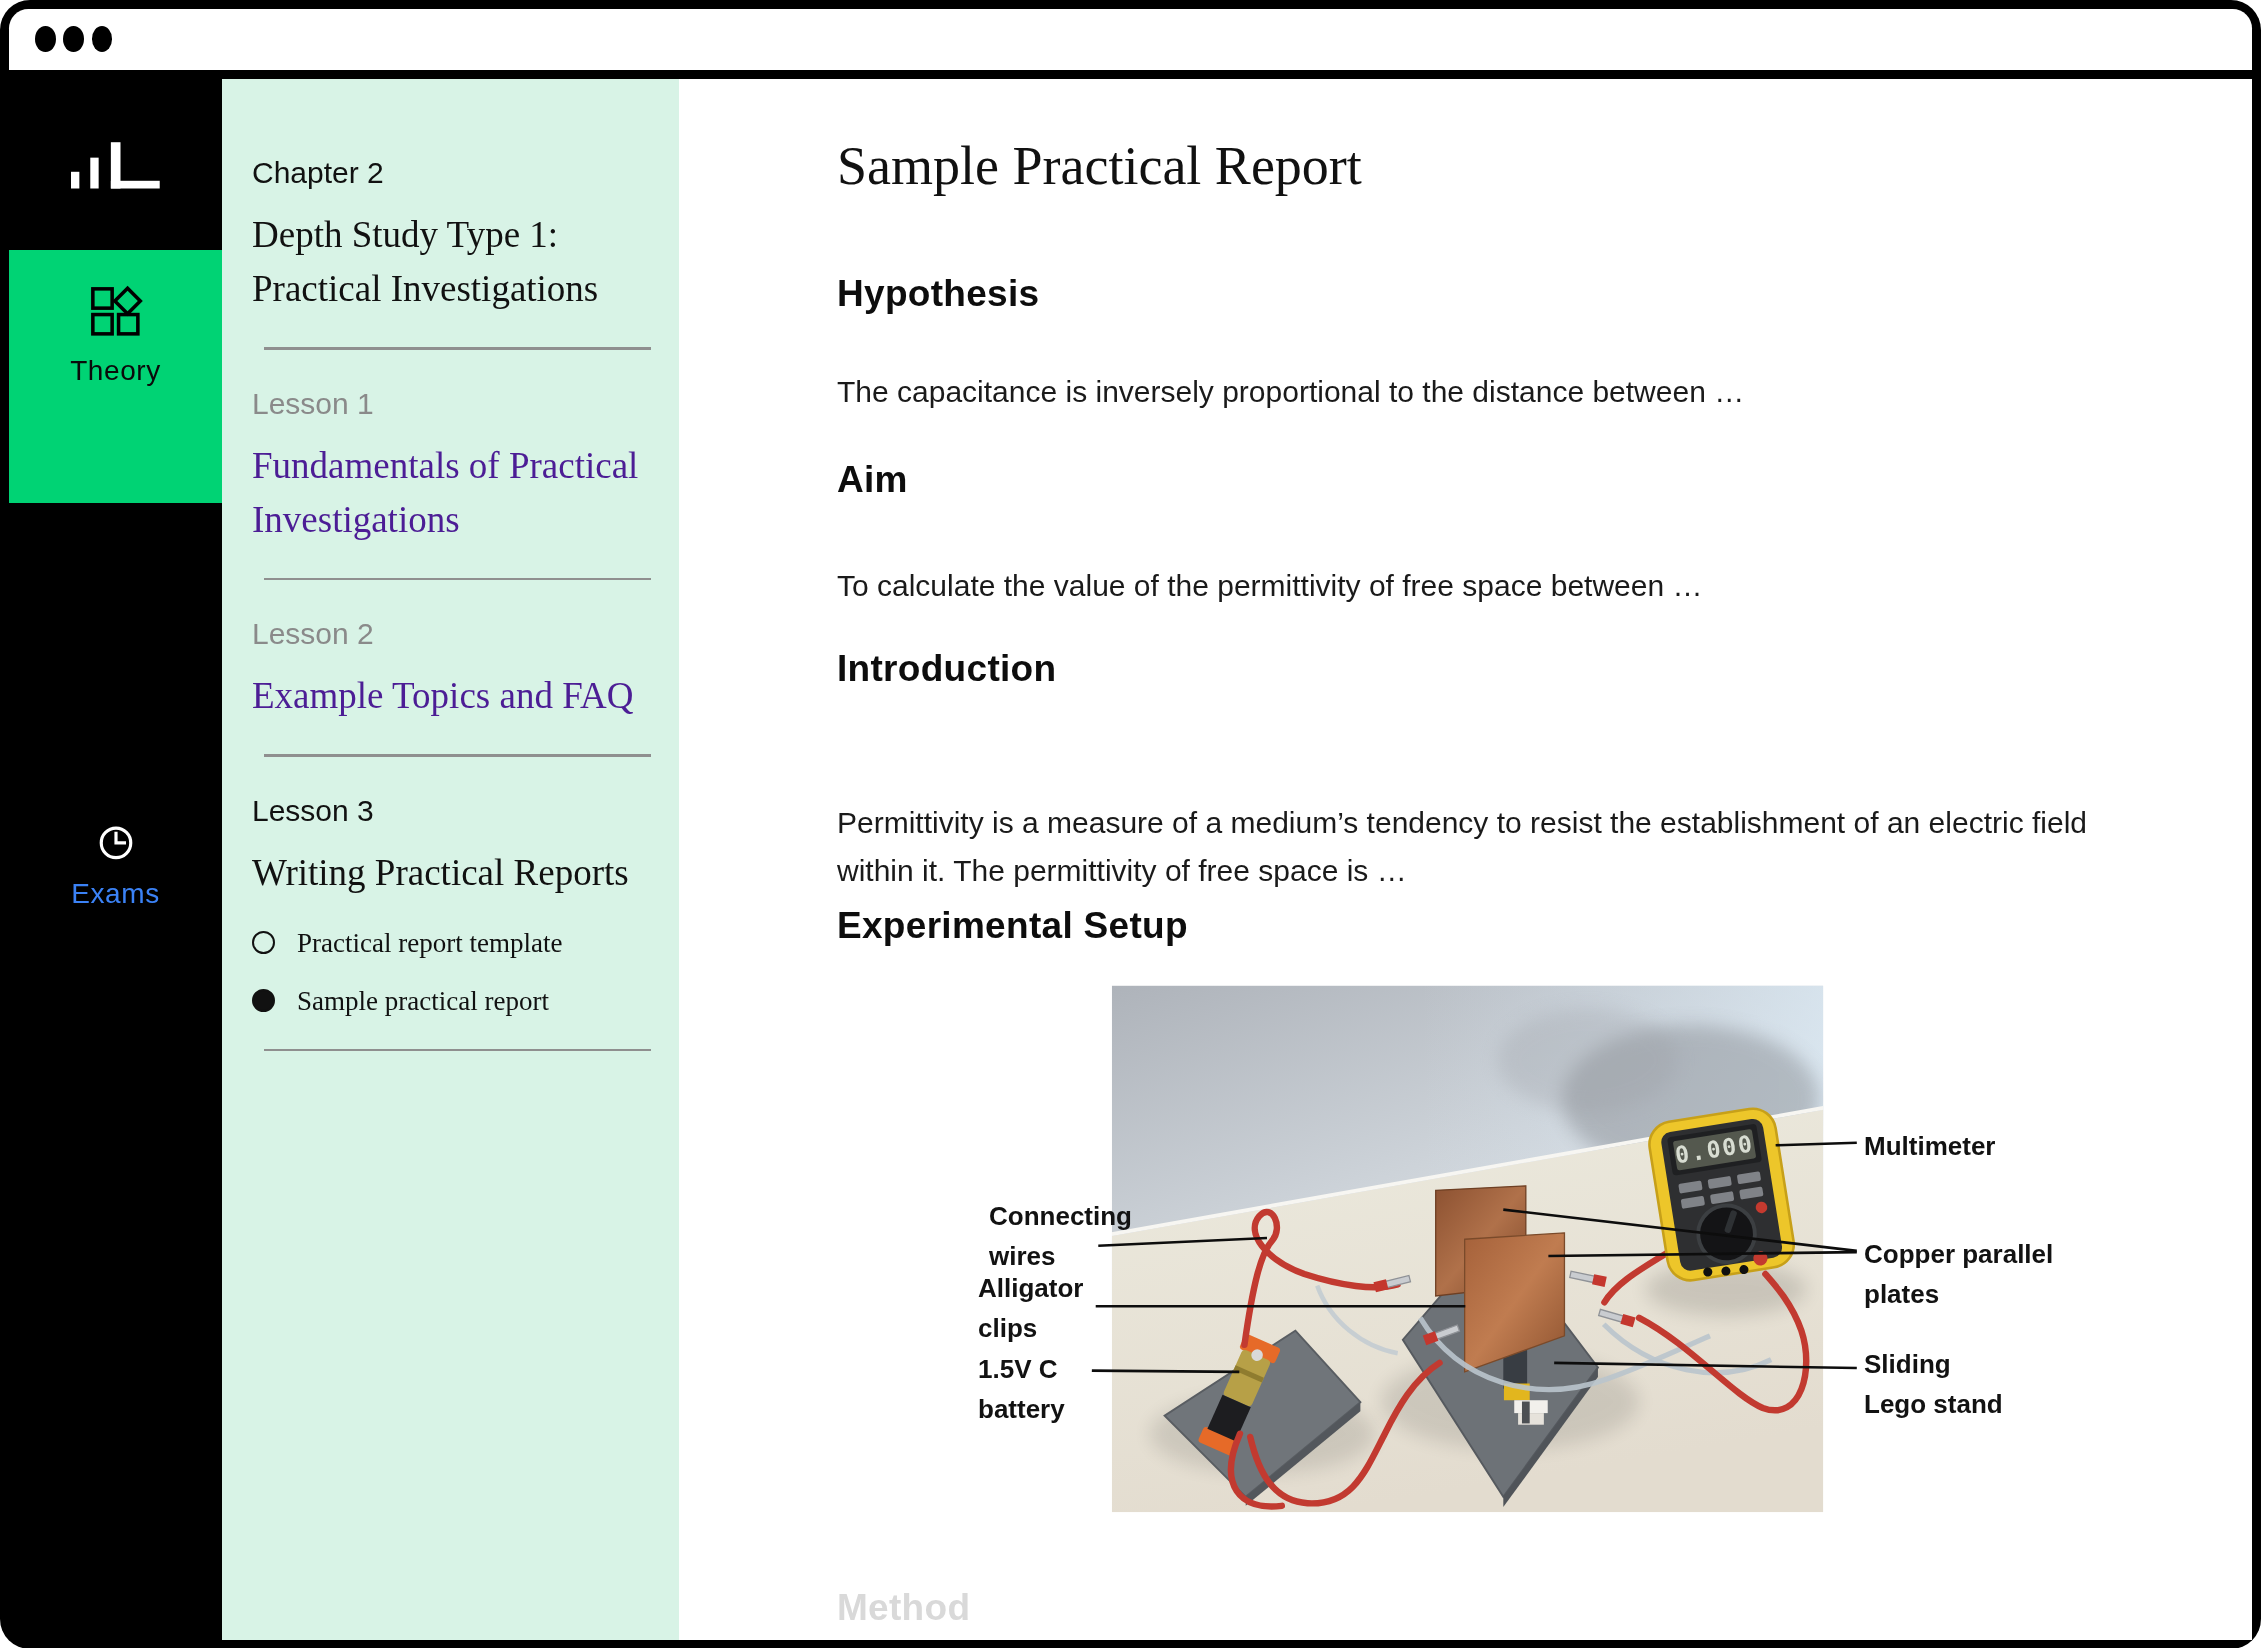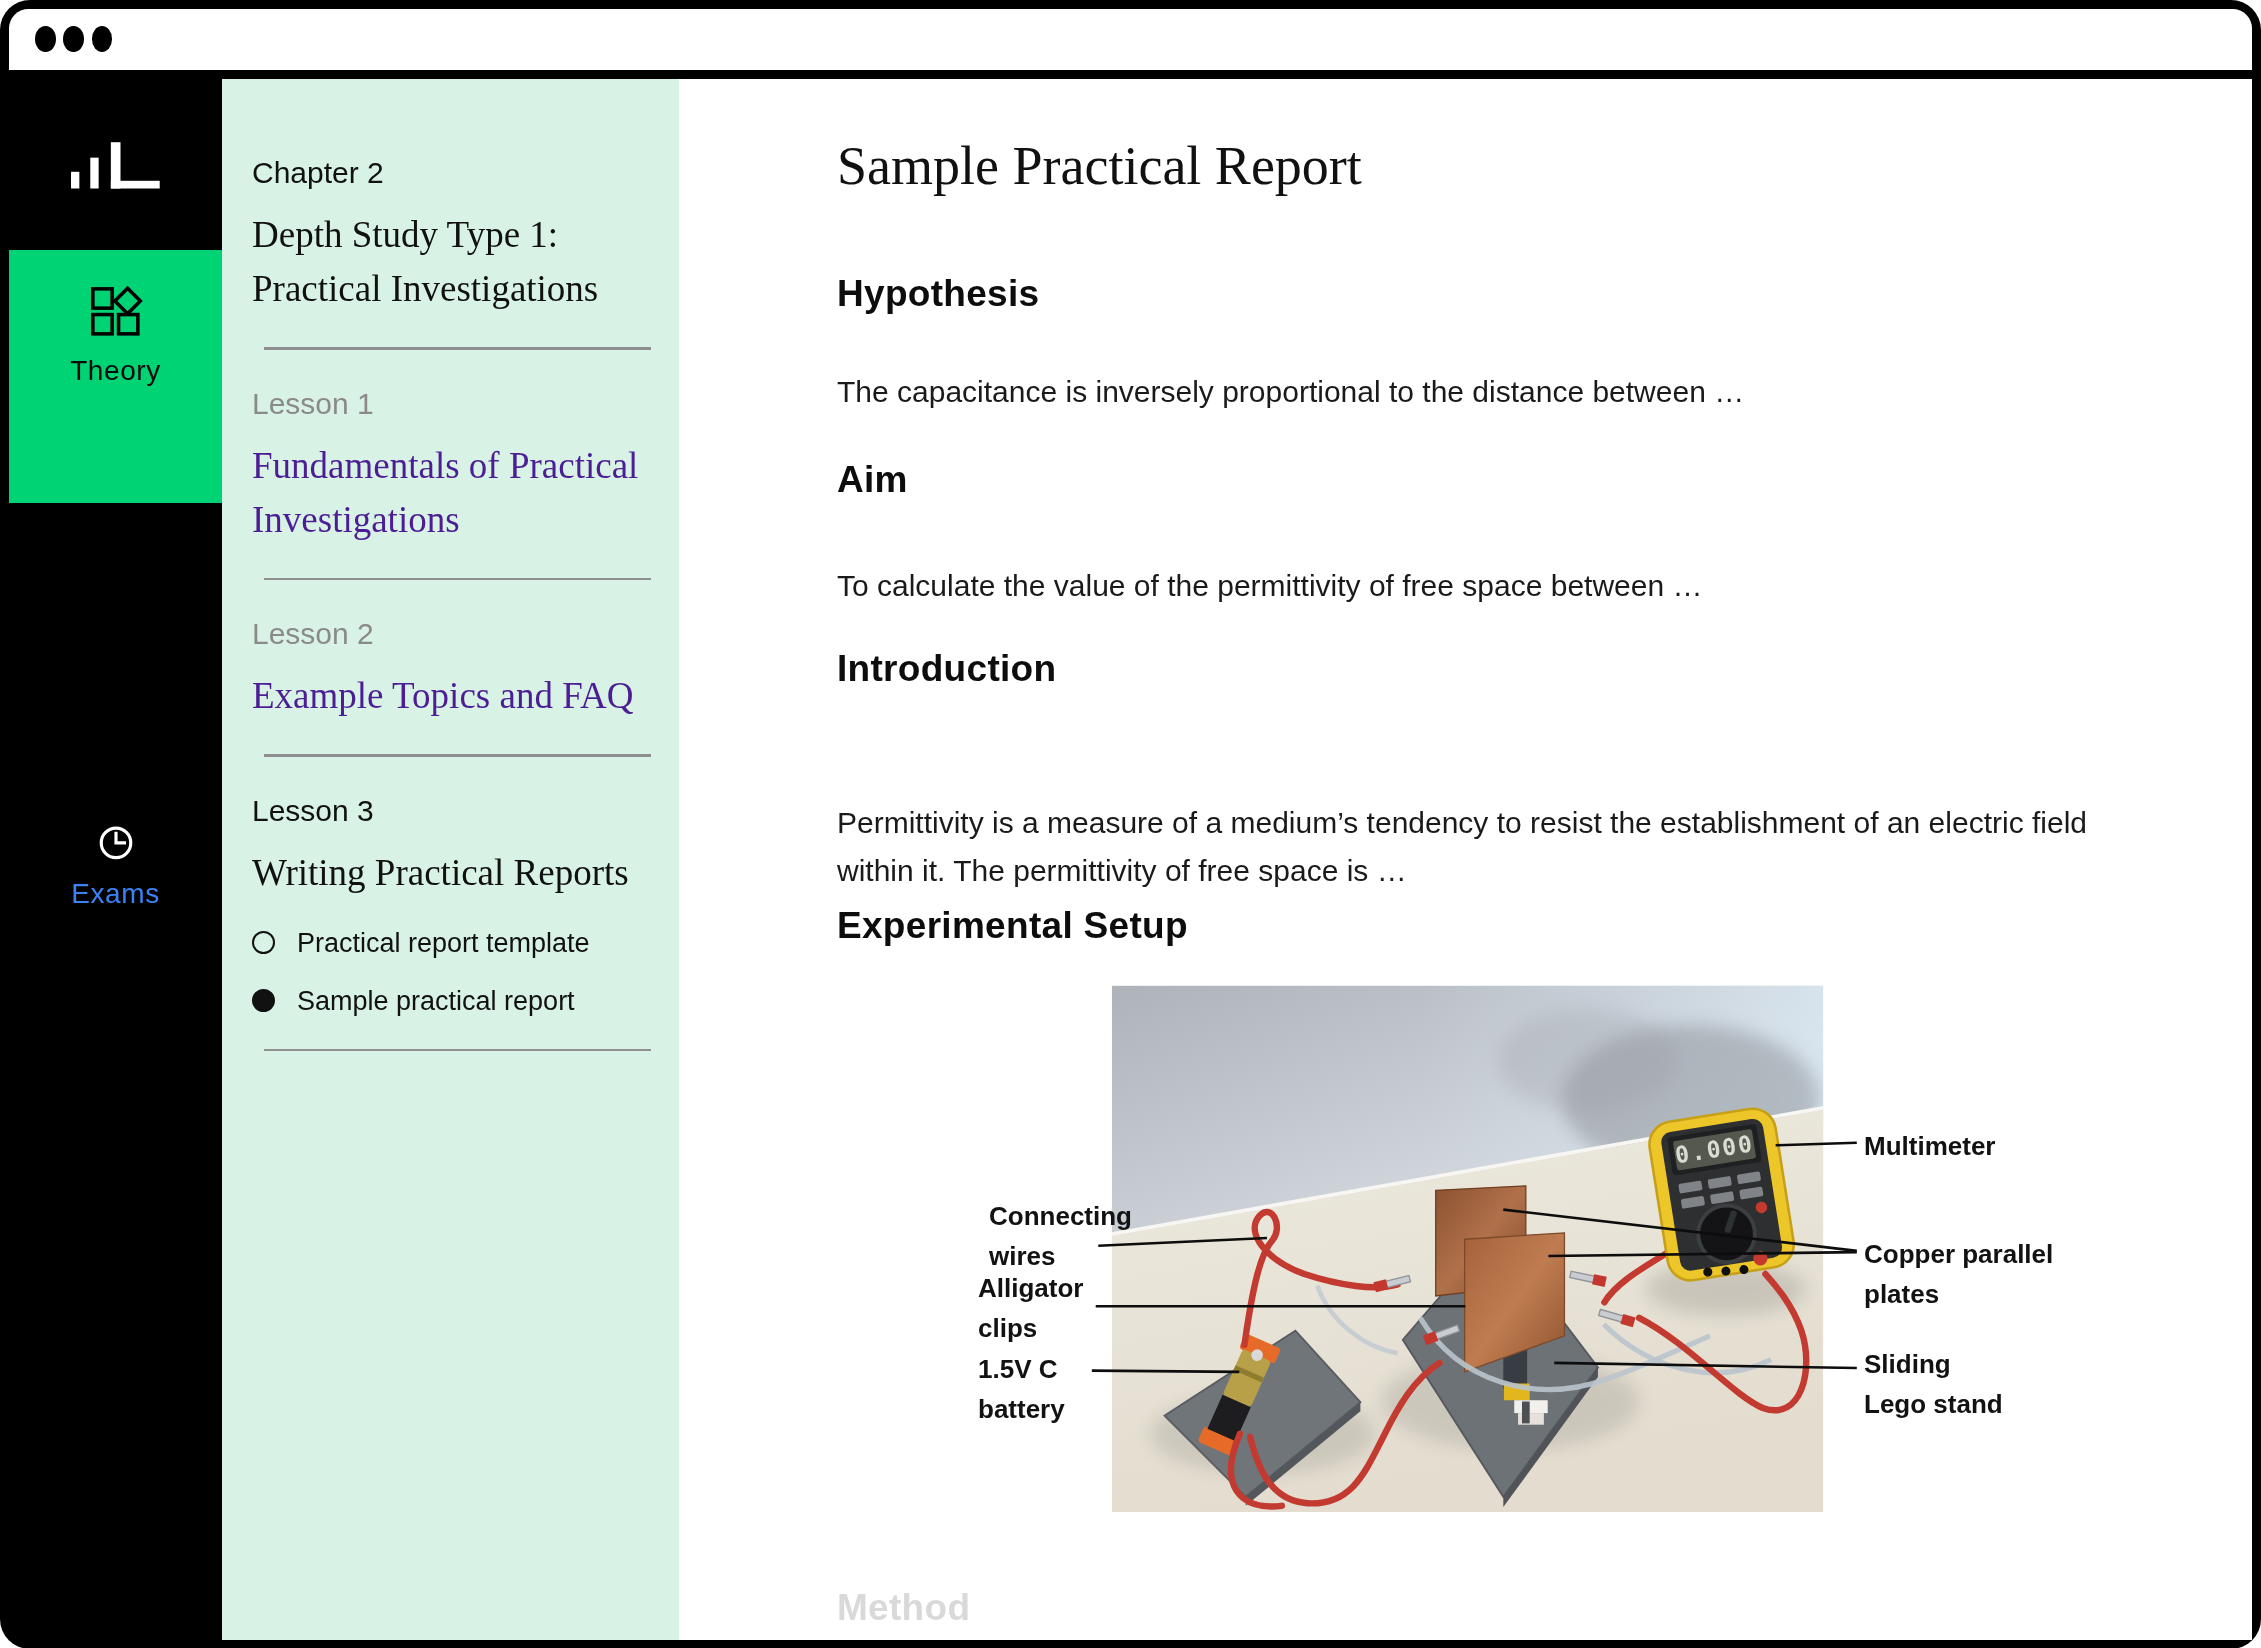--- a/index.html
+++ b/index.html
@@ -26,21 +26,21 @@
   
   .sidebar{position:absolute;left:213px;top:0;width:457px;height:100%;background:#d8f3e6;padding:76px 26px 0 30px;}
   .eyebrow{font-size:30px;font-weight:500;color:#111;line-height:36px;}
   .eyebrow.dim{color:#8a8a8a;}
   .s-title{font-family:"Liberation Serif","DejaVu Serif",serif;font-size:37px;line-height:54px;color:#111;margin-top:17px;}
   .s-title.dim{color:#4c1d95;}
   .divider{height:2.6px;width:387px;background:#8f8f8f;margin:31px 0 36px 11.6px;border:0;}
   .sub-item{display:flex;align-items:center;gap:22px;margin-top:18px;cursor:pointer;}
   .radio{width:23px;height:23px;border:2.6px solid #111;border-radius:50%;flex:0 0 auto;}
   .radio.filled{background:#111;}
-  .sub-label{font-size:27px;line-height:40px;color:#111;max-width:309px;}
+  .sub-label{font-size:27px;line-height:40px;color:#111;max-width:309px;font-family:Liberation Serif, serif;}
   
   .main{position:absolute;left:670px;top:0;width:1573px;height:100%;background:#fff;}
   .doc-title{position:absolute;left:158px;top:55px;font-family:"Liberation Serif","DejaVu Serif",serif;
              font-size:54px;color:#111;line-height:64px;}
   .h2{position:absolute;left:158px;font-size:37px;font-weight:700;color:#0d0d0d;line-height:43px;letter-spacing:0.3px;}
   .para{position:absolute;left:158px;font-size:30px;color:#1a1a1a;line-height:48px;max-width:1282px;}
   .h2.method{color:#d9d9d9;}
   
   .figure{position:absolute;left:960px;top:904px;width:1057px;height:537px;}
   .figure svg{position:absolute;left:0;top:0;}

